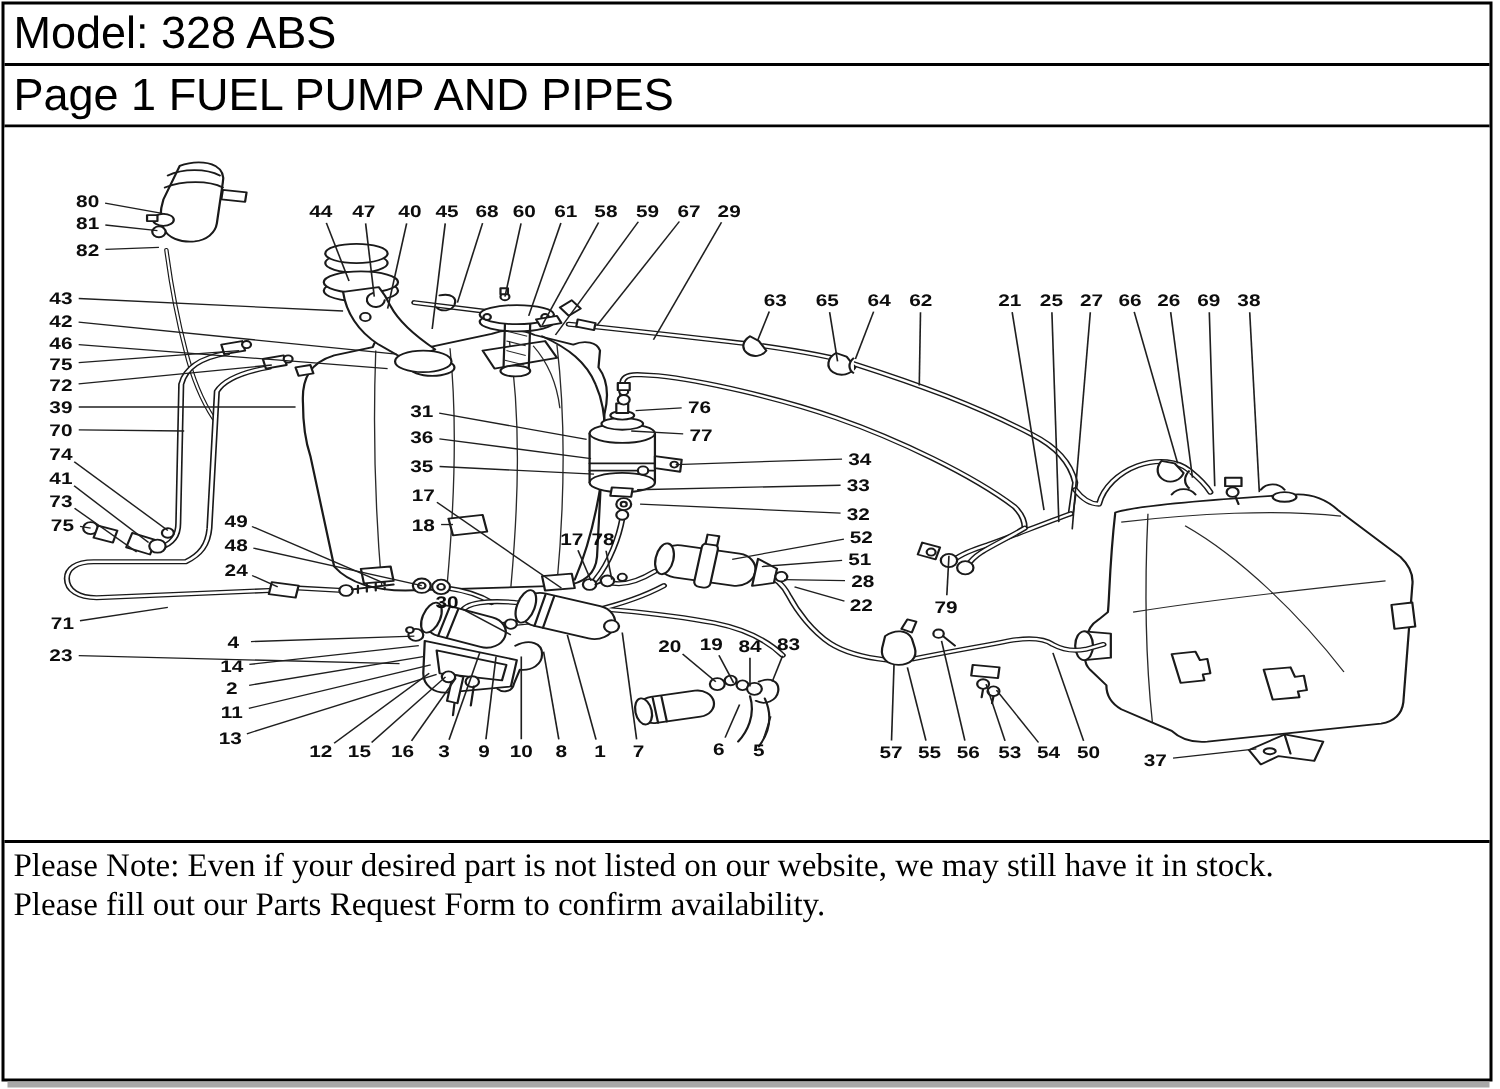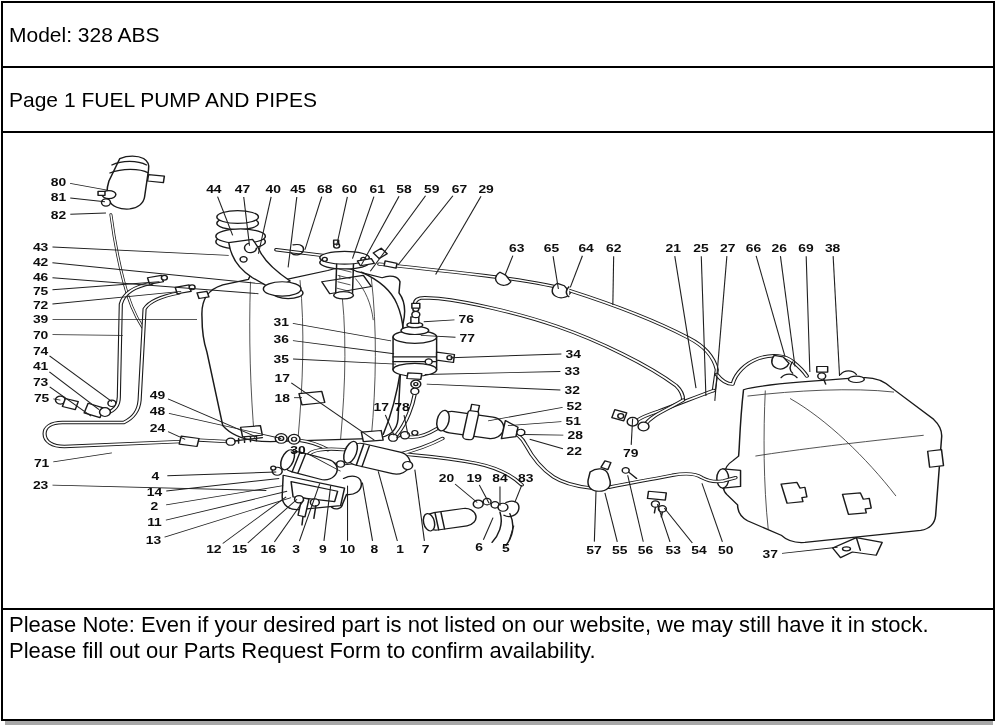--- a/index.html
+++ b/index.html
@@ -1,22 +1,22 @@
 <!DOCTYPE html>
 <html><head>
 <meta charset="utf-8">
 <style>
   html,body{margin:0;padding:0;background:#ffffff;}
   body{width:1000px;height:726px;position:relative;font-family:"Liberation Sans",sans-serif;color:#000;}
   .page{position:absolute;left:1px;top:1px;width:994px;height:720px;border:2px solid #000;background:#fff;box-sizing:border-box;}
   .shadow{position:absolute;left:5px;top:721px;width:988px;height:4px;background:#a8a8a8;}
-  .hrow{height:31px;border-bottom:2px solid #000;padding:16px 6px;font-size:21px;line-height:31px;white-space:nowrap;overflow:hidden;font-weight:500;}
+  .hrow{height:31px;border-bottom:2px solid #000;padding:4px 6px;font-size:30px;line-height:31px;white-space:nowrap;overflow:hidden;font-weight:500;}
   .diagram{height:475px;position:relative;background:#fff;}
   .diagram svg{display:block;width:100%;height:100%;}
-  .footer{border-top:2px solid #000;height:52px;padding:2px 6px 0 6px;font-size:22px;line-height:26px;white-space:nowrap;overflow:hidden;}
+  .footer{border-top:2px solid #000;height:52px;padding:2px 6px 0 6px;font-size:22px;line-height:26px;white-space:nowrap;overflow:hidden;font-family:Liberation Serif, serif;}
   
   .ln{stroke:#1a1a1a;stroke-width:1.5;fill:none;stroke-linecap:round;stroke-linejoin:round;}
   .fw{fill:#ffffff;stroke:#1a1a1a;stroke-width:1.5;stroke-linejoin:round;}
   .thin{stroke:#2a2a2a;stroke-width:0.9;fill:none;}
   .pipe{stroke:#1a1a1a;stroke-width:4.2;fill:none;stroke-linecap:round;stroke-linejoin:round;}
   .pipe-core{stroke:#ffffff;stroke-width:2;fill:none;stroke-linecap:round;stroke-linejoin:round;}
   .tube{stroke:#1a1a1a;stroke-width:3;fill:none;stroke-linecap:round;}
   .tube-core{stroke:#ffffff;stroke-width:1.4;fill:none;stroke-linecap:round;}
   .leader{stroke:#1f1f1f;stroke-width:1.1;}
   .callout{font-family:"Liberation Sans",sans-serif;font-weight:bold;font-size:14px;fill:#0d0d0d;text-anchor:middle;}

